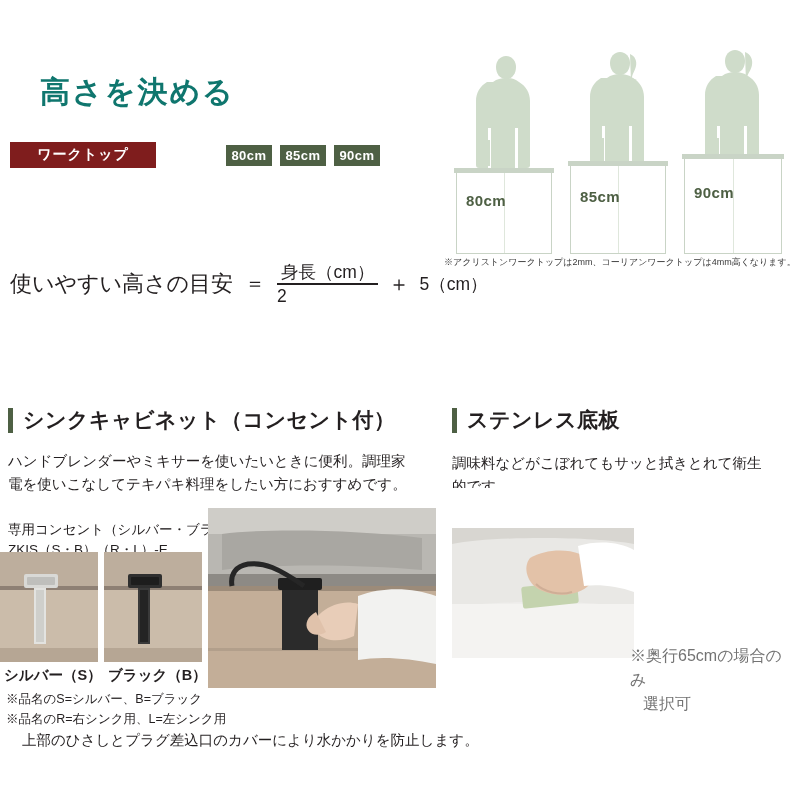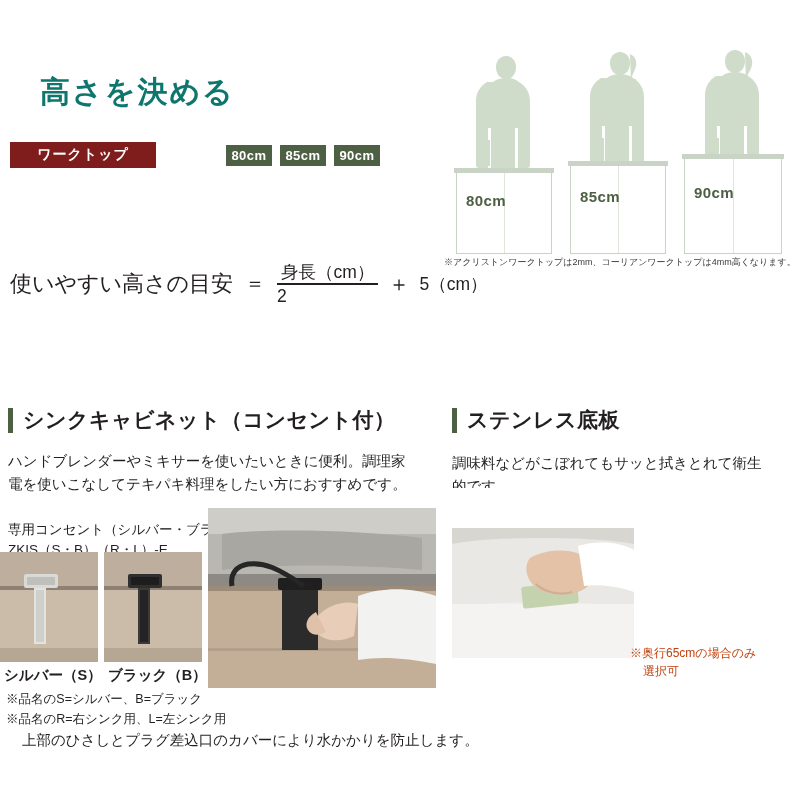--- a/index.html
+++ b/index.html
@@ -222,23 +222,23 @@
     color: #231f20;
   }
   .note1 { left: 6px; top: 690px; }
   .note2 { left: 6px; top: 710px; }
   .note3 { left: 22px; top: 730px; font-size: 14.5px; }
   .note-right {
     position: absolute;
     left: 630px;
     top: 644px;
     width: 160px;
-    font-size: 12px;
+    font-size: 16px;
     line-height: 1.5;
-    color: #c2410c;
+    color: #737373;
   }
   .note-right .ind { padding-left: 13px; display: block; }
 </style>
 </head>
 <body>
 
 <div class="page">
 
   <div class="sec1-title">高さを決める</div>
 

